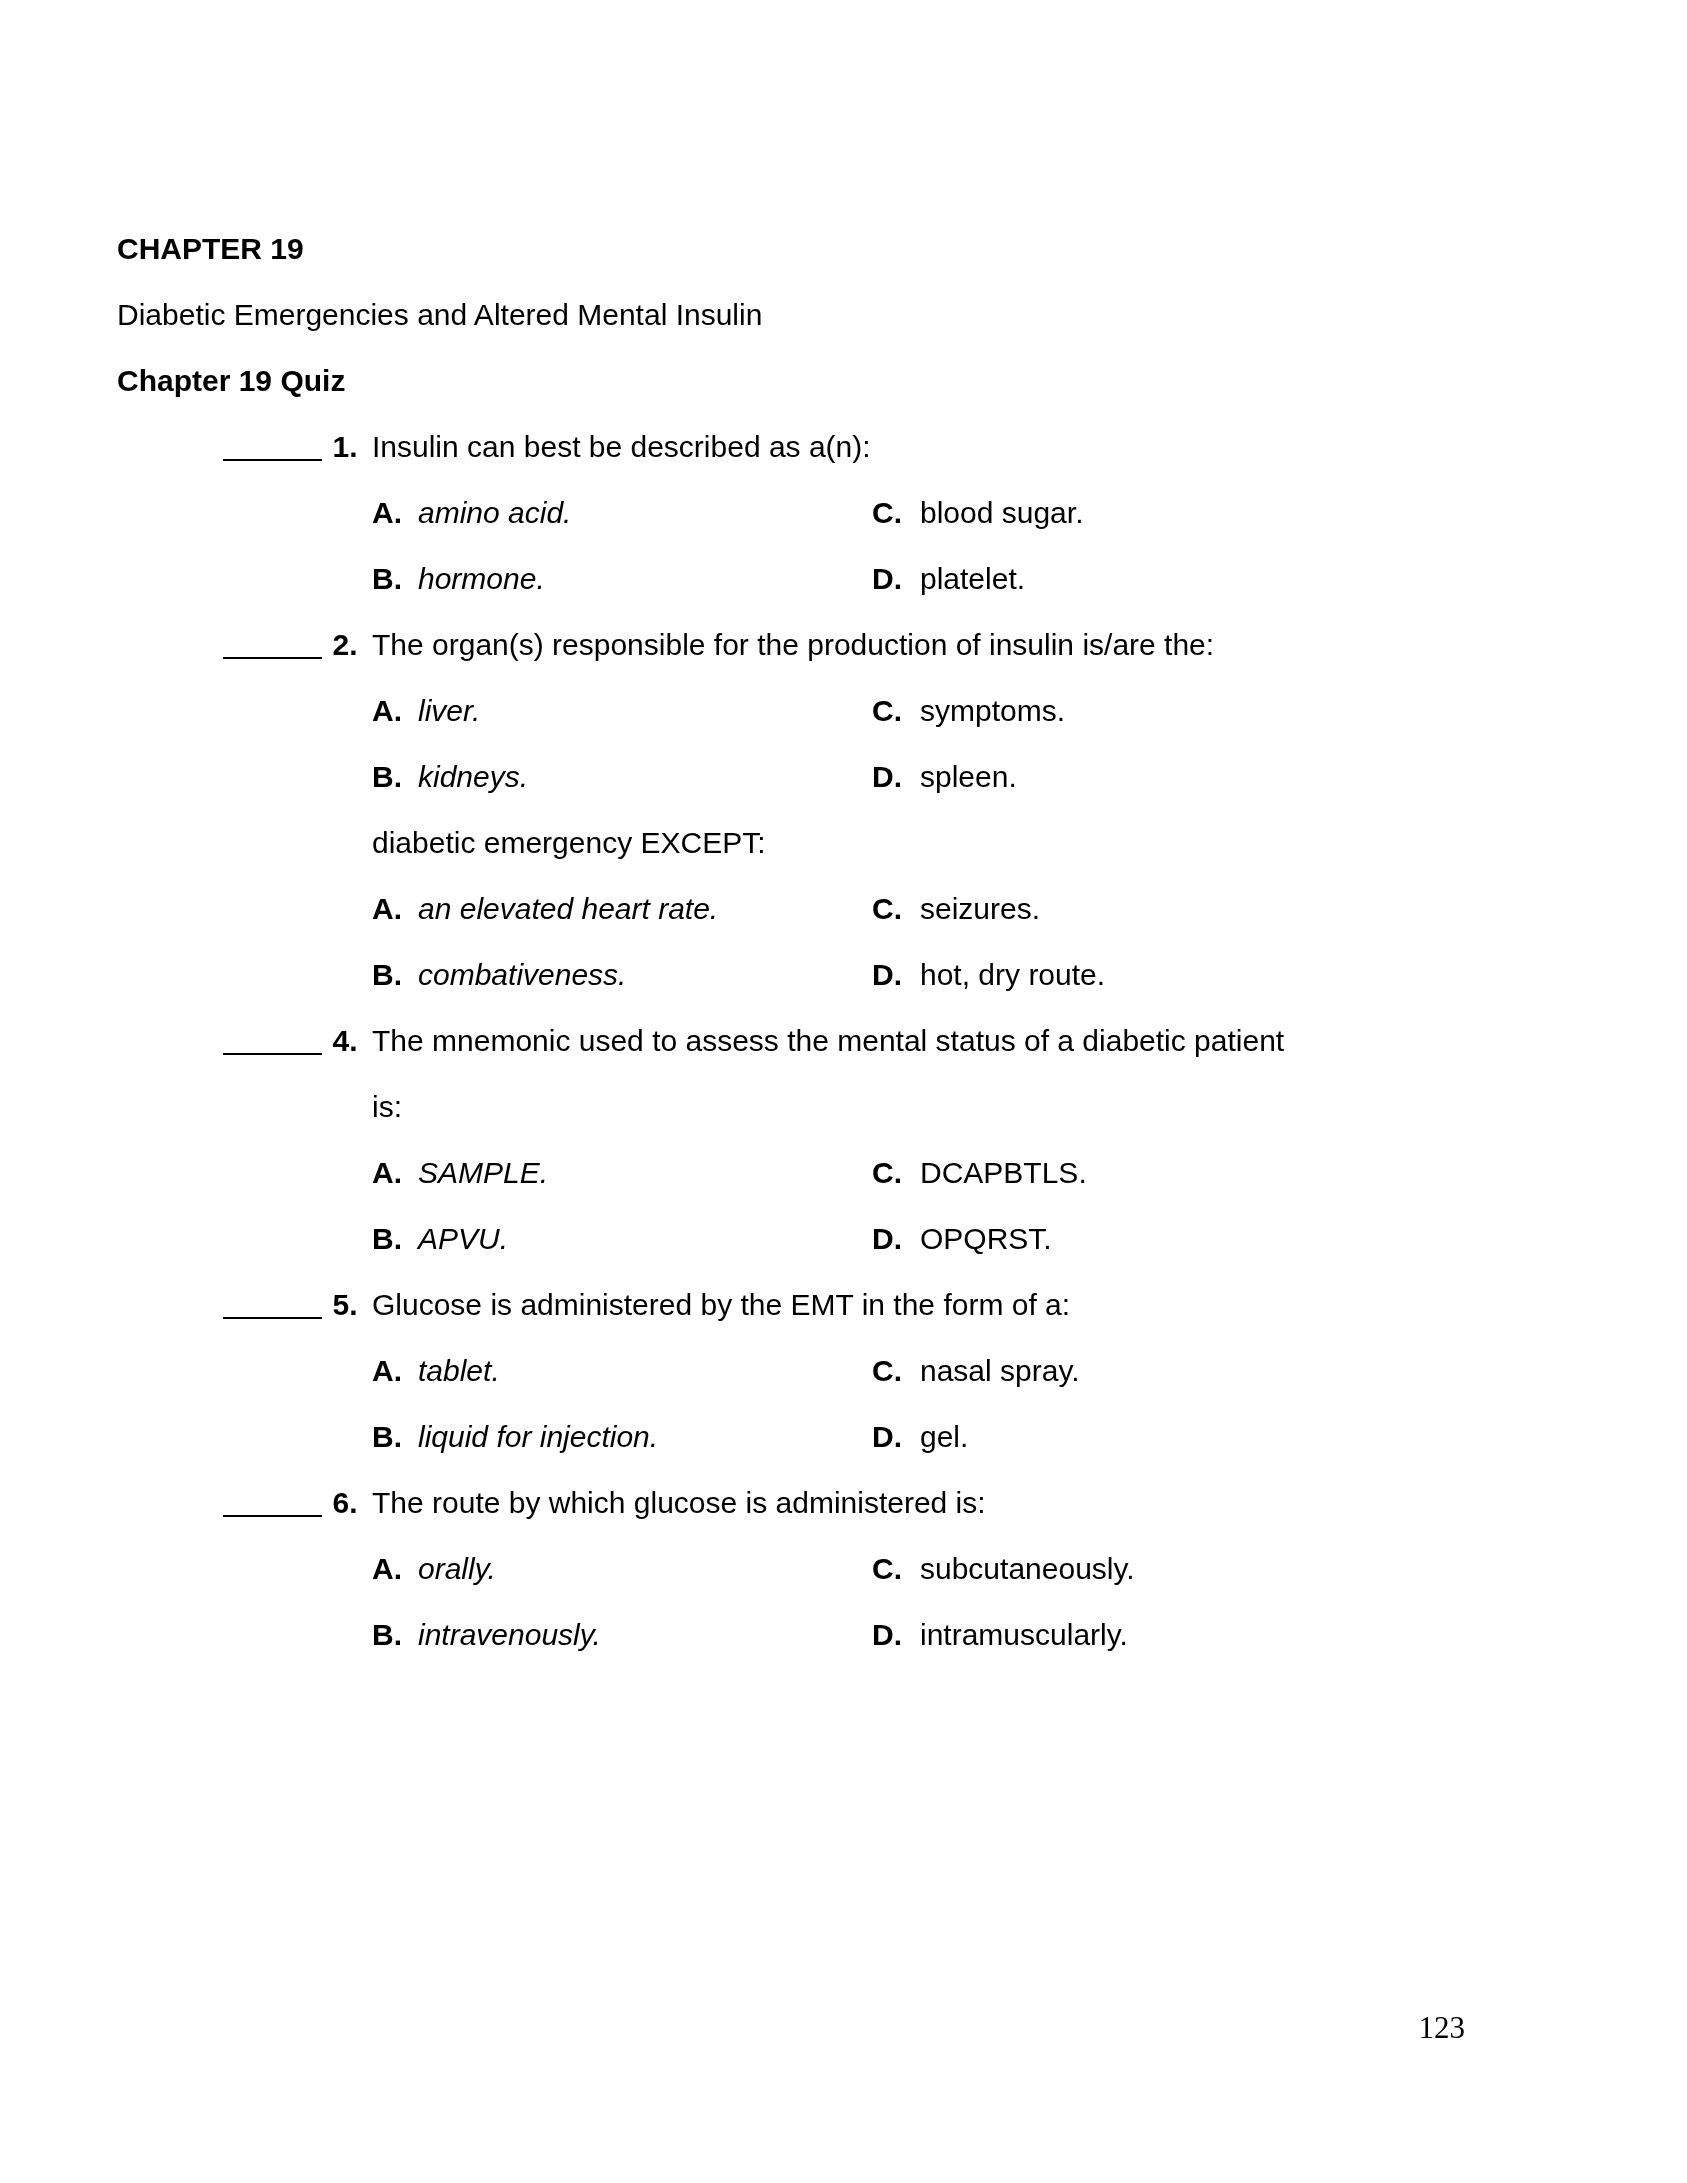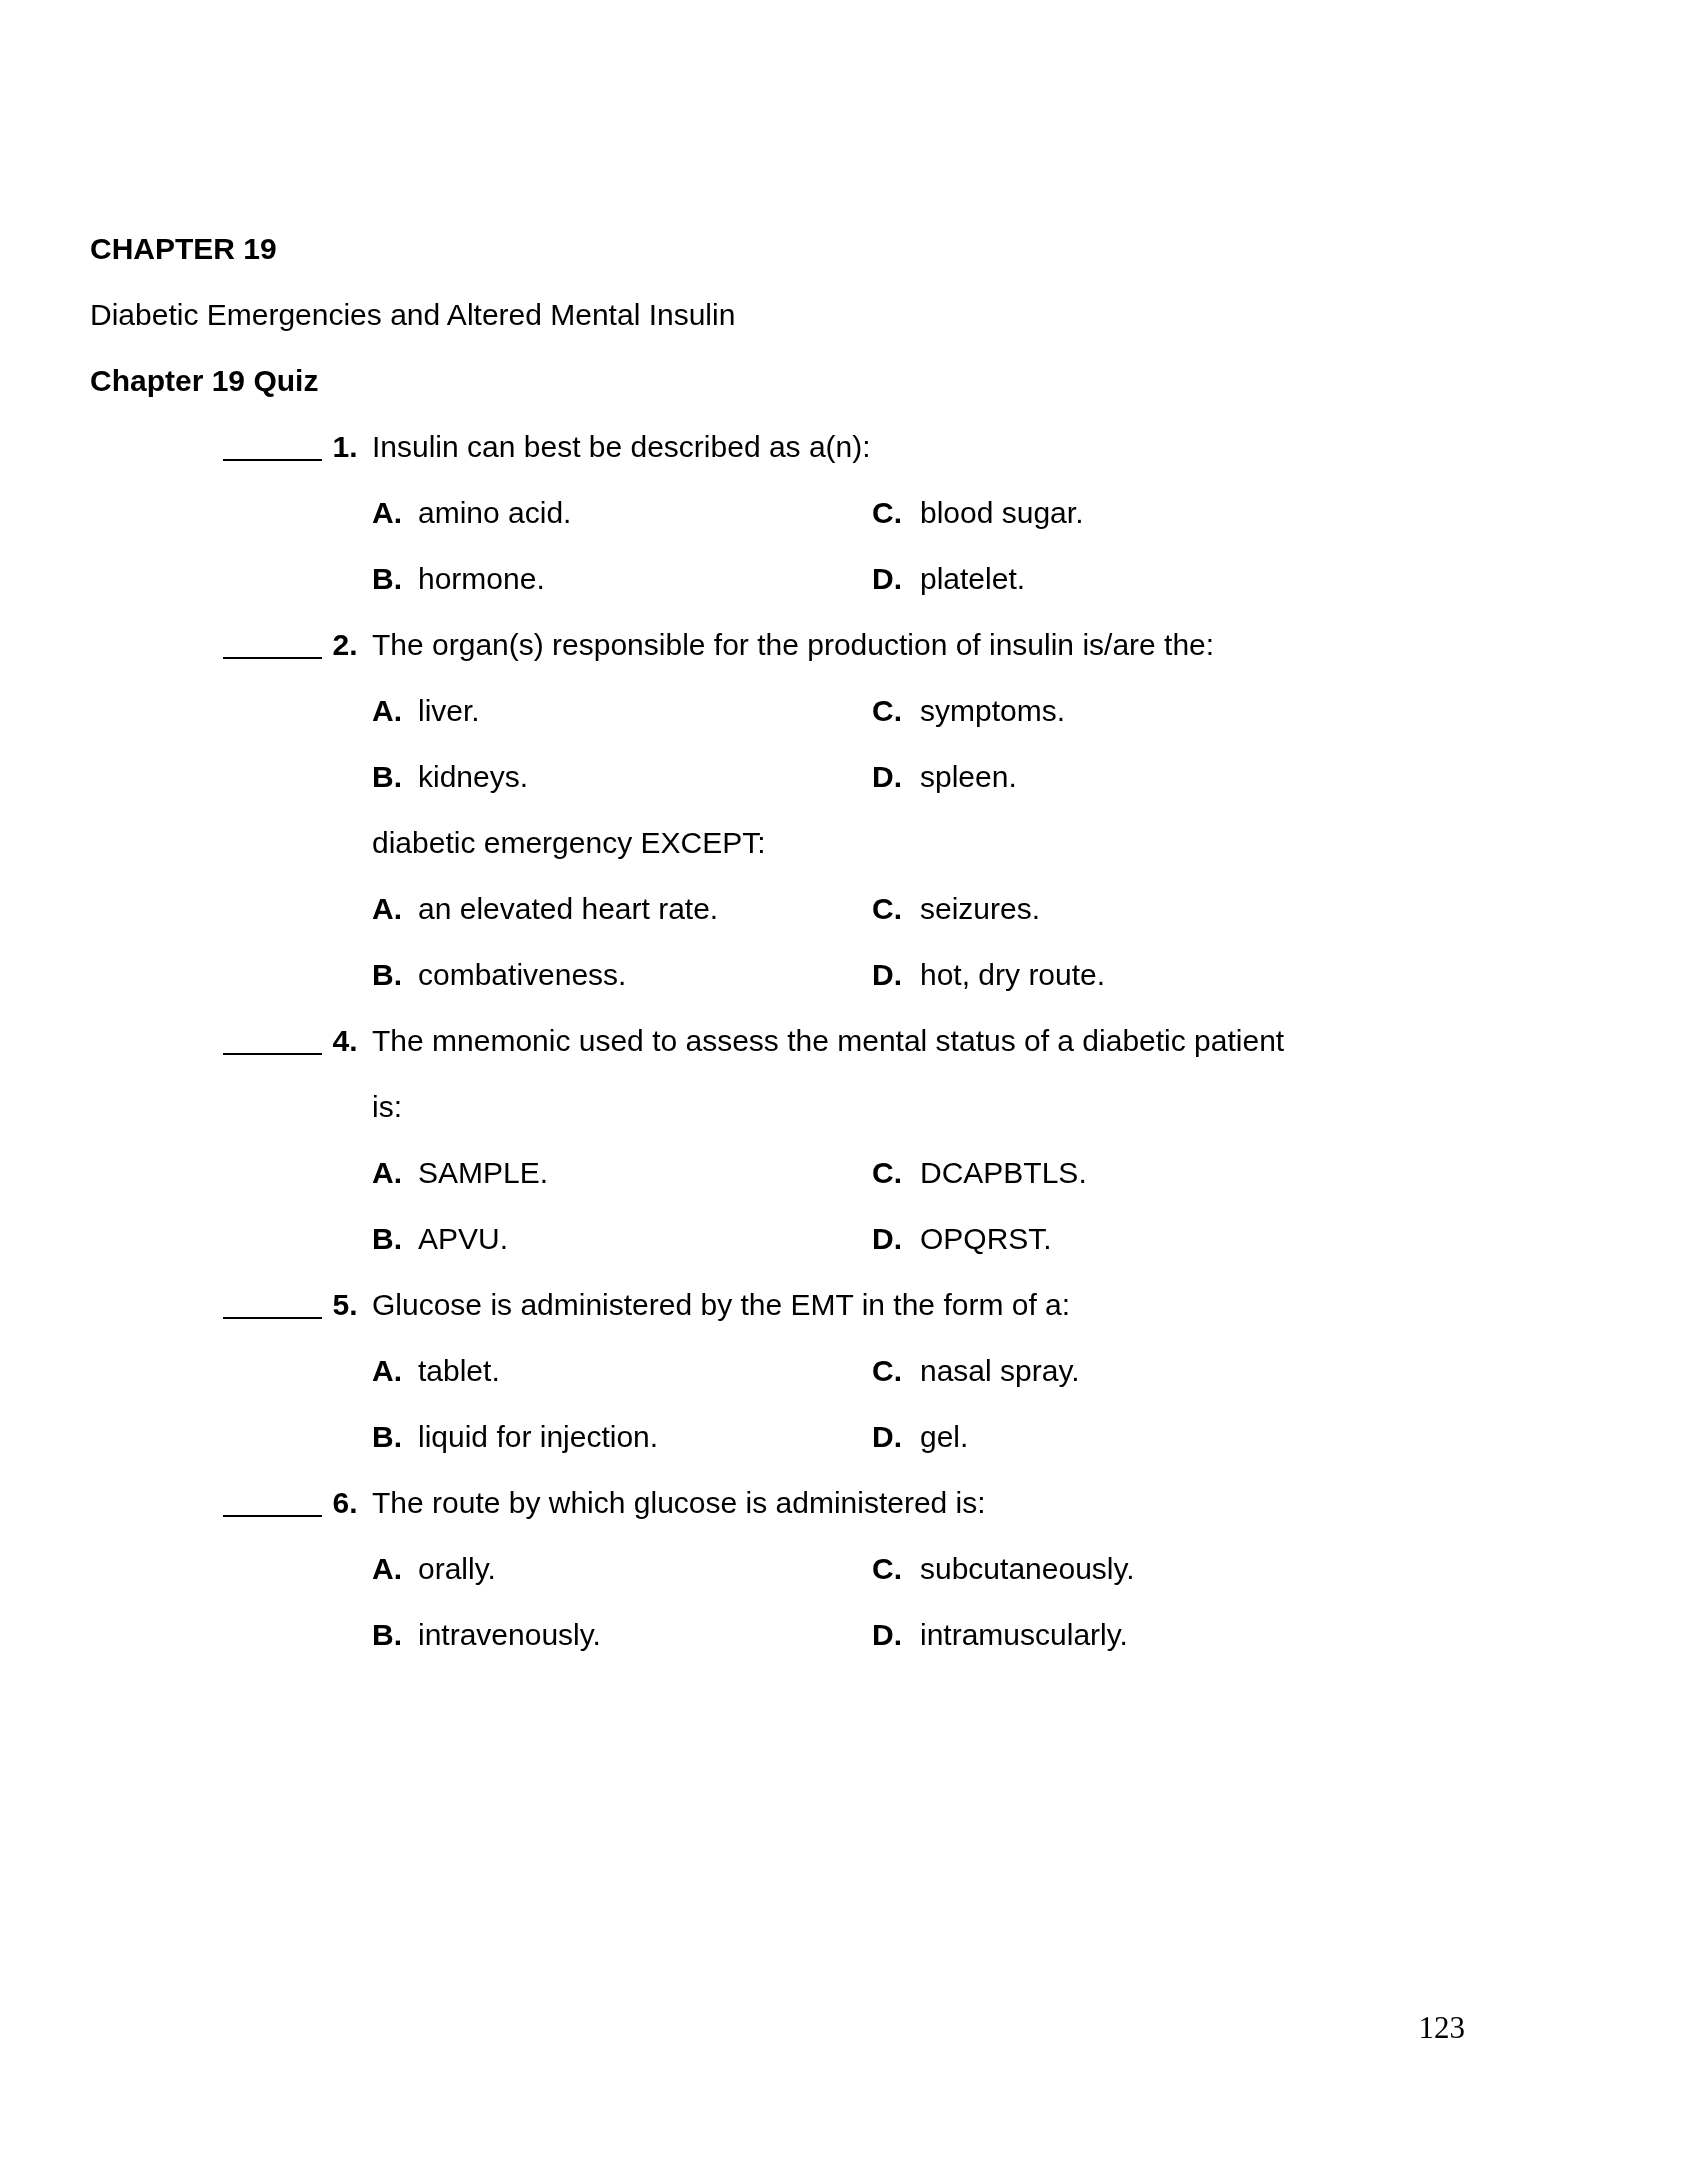--- a/index.html
+++ b/index.html
@@ -8,38 +8,38 @@
     background: #ffffff;
     position: relative;
     font-family: "Liberation Sans", sans-serif;
     font-size: 30px;
     color: #000000;
     overflow: hidden;
   }
   .content { position: absolute; top: 216px; left: 0; width: 1687px; }
   .line { height: 66px; line-height: 66px; white-space: nowrap; }
   .bold { font-weight: 700; }
-  .lmargin { padding-left: 90px; }
+  .lmargin { padding-left: 117px; }
   .qline { padding-left: 223px; }
   .blank {
     display: inline-block;
     width: 99px; height: 0;
     border-bottom: 2.6px solid #000;
     margin-bottom: -4px;
   }
   .qnum {
     display: inline-block;
     width: 50px; padding-left: 10.6px;
     box-sizing: border-box;
     font-weight: 700;
   }
   .cont { padding-left: 372px; }
   .opt { padding-left: 372px; }
   .optletter { display: inline-block; width: 46px; font-weight: 700; }
-  .opttext1 { display: inline-block; width: 454px; }
+  .opttext1 { display: inline-block; width: 454px; font-style: italic; }
   .optletter2 { display: inline-block; width: 48px; font-weight: 700; }
   .footer {
     position: absolute;
     top: 1995px; left: 0; right: 222px;
     height: 66px; line-height: 66px;
     text-align: right;
     font-family: "Liberation Serif", serif;
     font-size: 31px;
   }
 </style>

